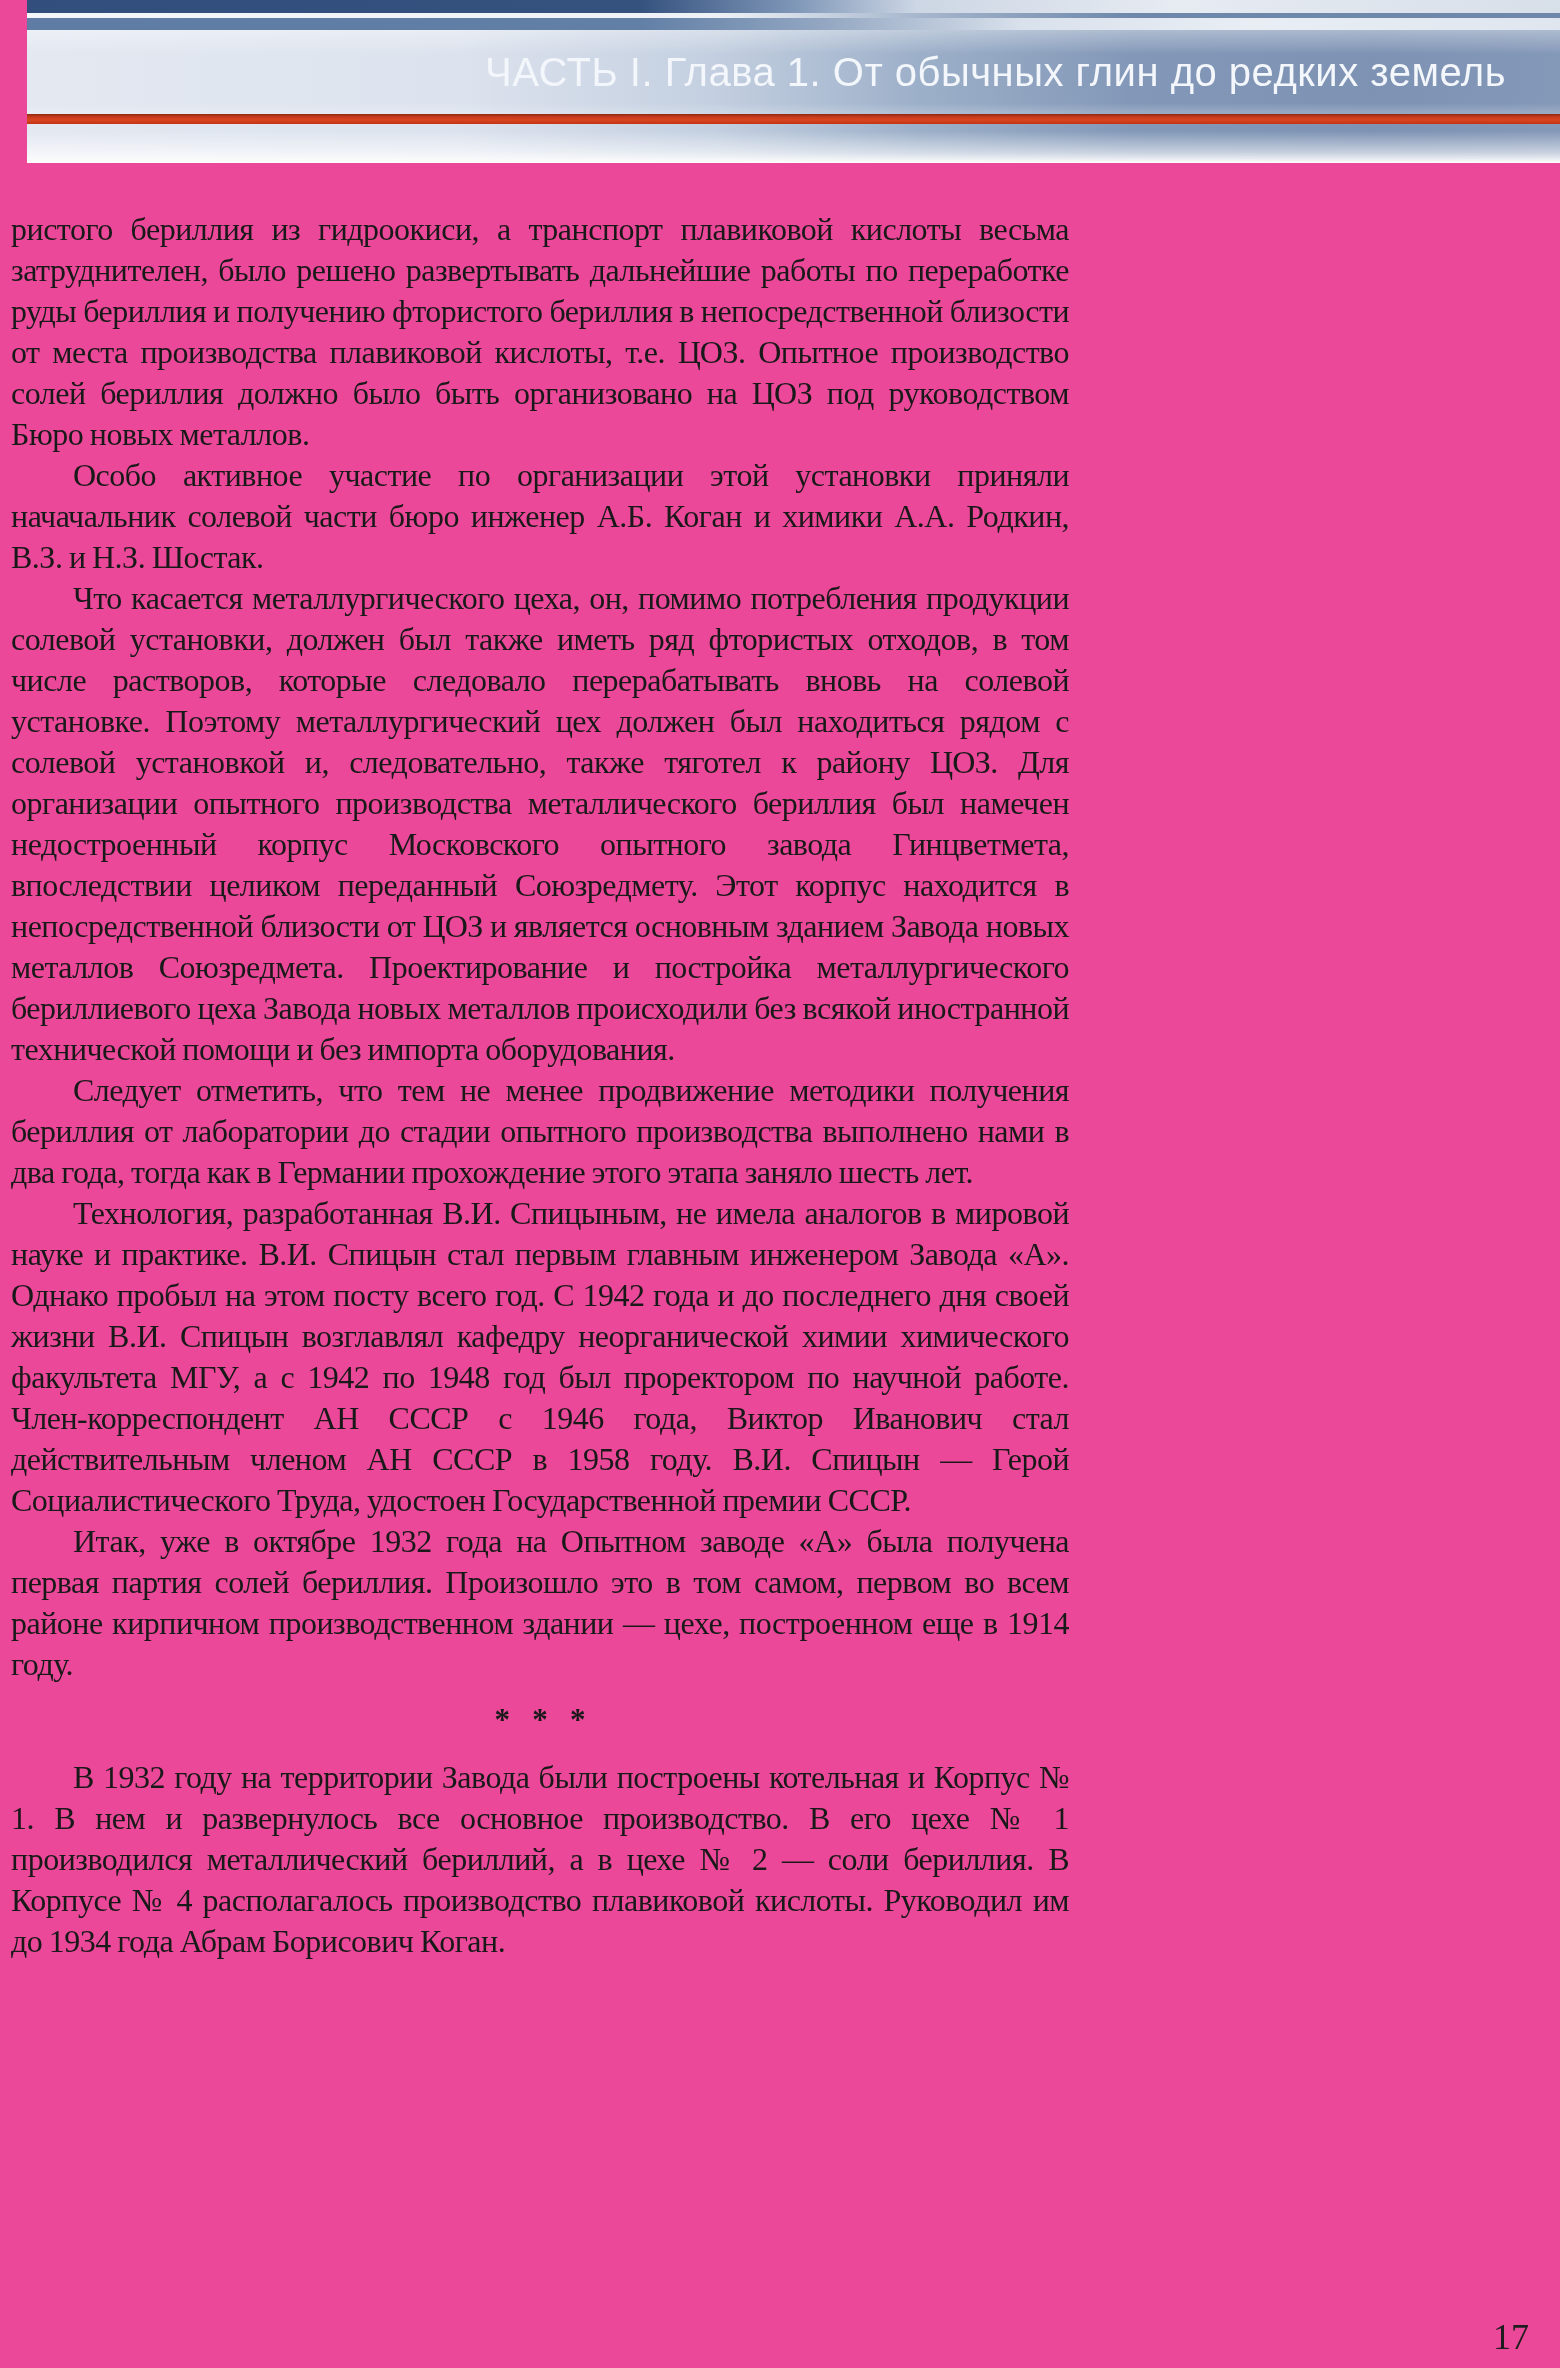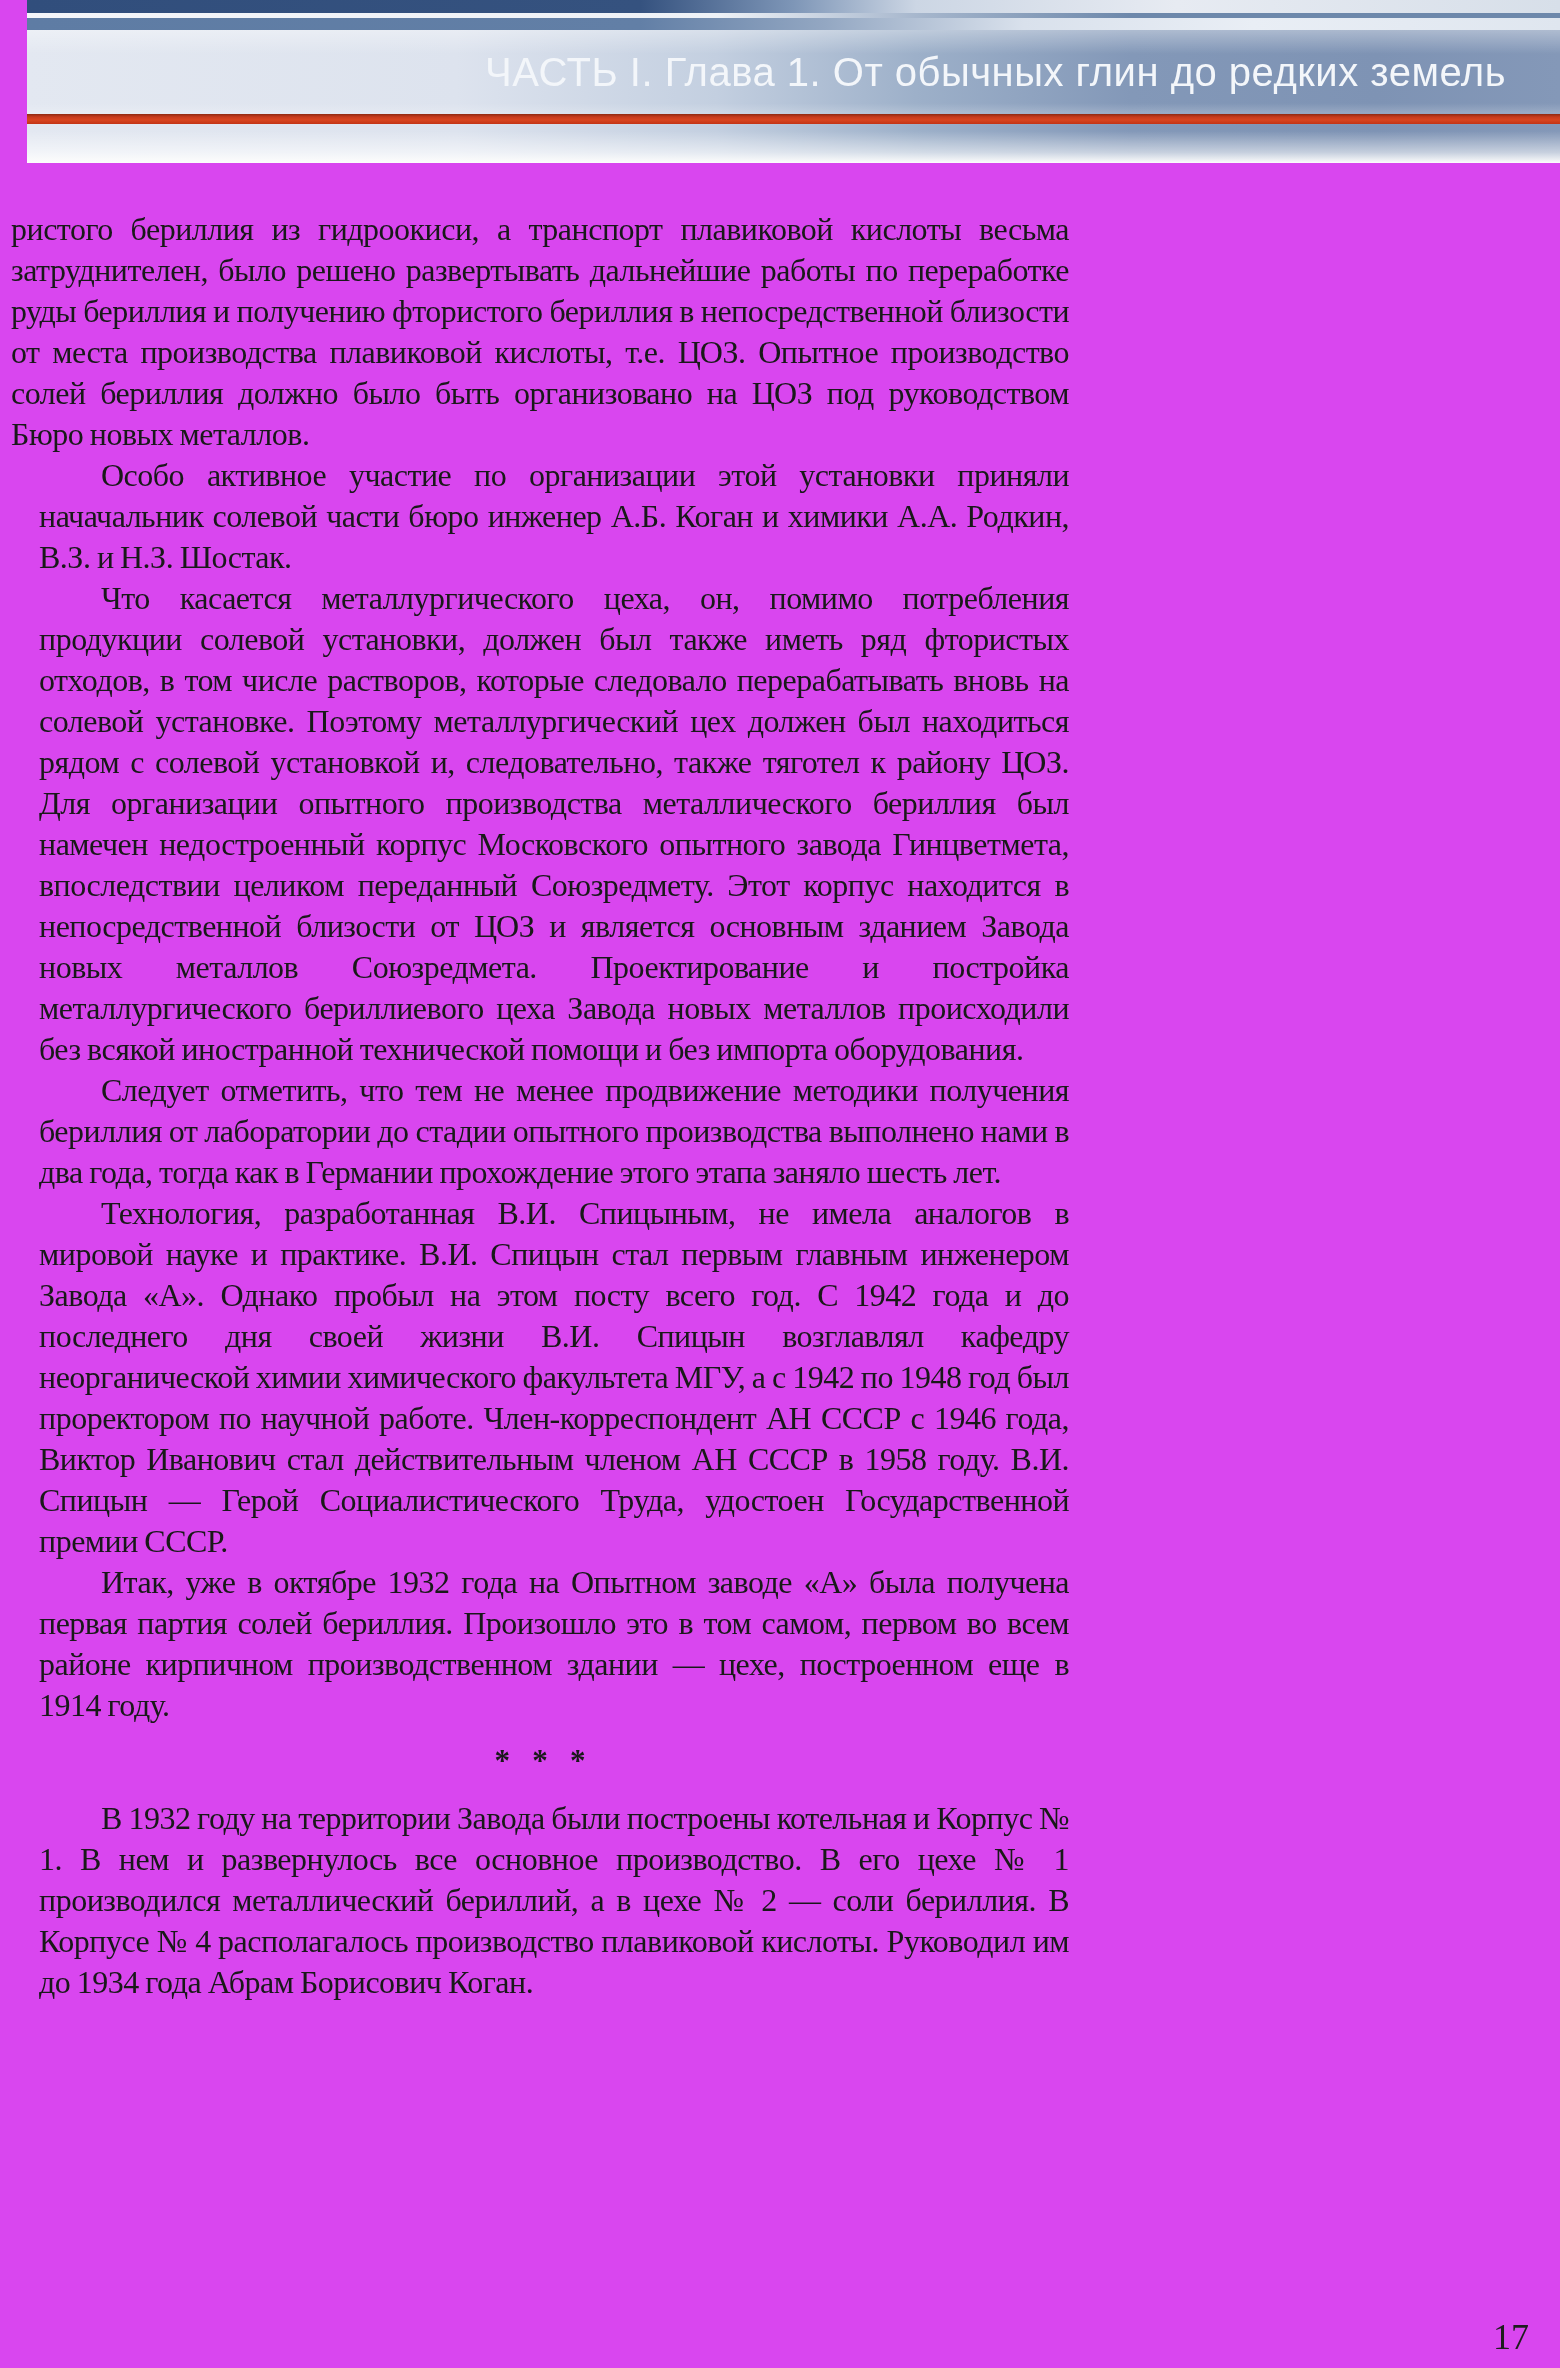--- a/index.html
+++ b/index.html
@@ -1,19 +1,19 @@
 <!DOCTYPE html>
 <html lang="ru"><head>
 <meta charset="utf-8">
 <style>
   html,body{margin:0;padding:0;background:#e9e9e9;}
   .page{
     position:relative;
     width:1560px;height:2369px;
-    background:#d946ef;
+    background:#ec4899;
     overflow:hidden;
     font-family:"Liberation Serif", serif;
   }
   
   .banner{
     position:absolute;left:27px;right:0;top:0;height:163px;
   }
   .banner .stripe1{
     position:absolute;left:0;right:0;top:0;height:12.7px;
     background:linear-gradient(to right,#314e7c 0%,#35527f 40%,#7e96b7 50%,#ccd6e4 58%,#e7ebf2 75%,#d7dfe9 100%);
@@ -51,21 +51,21 @@
     font-size:40px;font-weight:400;letter-spacing:0.5px;
     color:#f3f6fa;white-space:nowrap;
   }
   
   .body-text{
     position:absolute;left:11px;top:209px;width:1058px;
     font-size:32px;line-height:41px;color:#191919;
     text-align:justify;letter-spacing:-0.5px;word-spacing:-1px;
   }
   .body-text p{margin:0;}
-  .body-text p.indent{text-indent:62px;margin-left:28px;}
+  .body-text p.indent{text-indent:62px;}
   .separator{
     text-align:center;font-size:31px;font-weight:bold;
     letter-spacing:7.8px;padding-left:7.8px;
     margin:13.7px 0 17.6px 0;line-height:41px;
   }
   
   .page-number{
     position:absolute;right:31px;bottom:10.7px;
     font-family:Liberation Serif, serif;
     font-size:36px;color:#1d1d1d;

